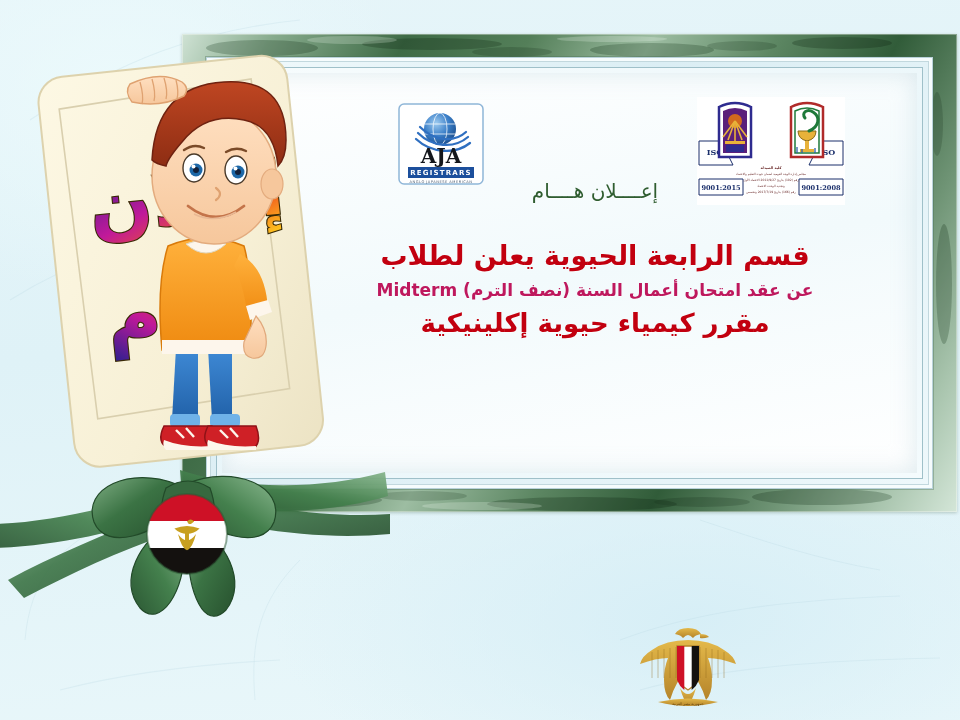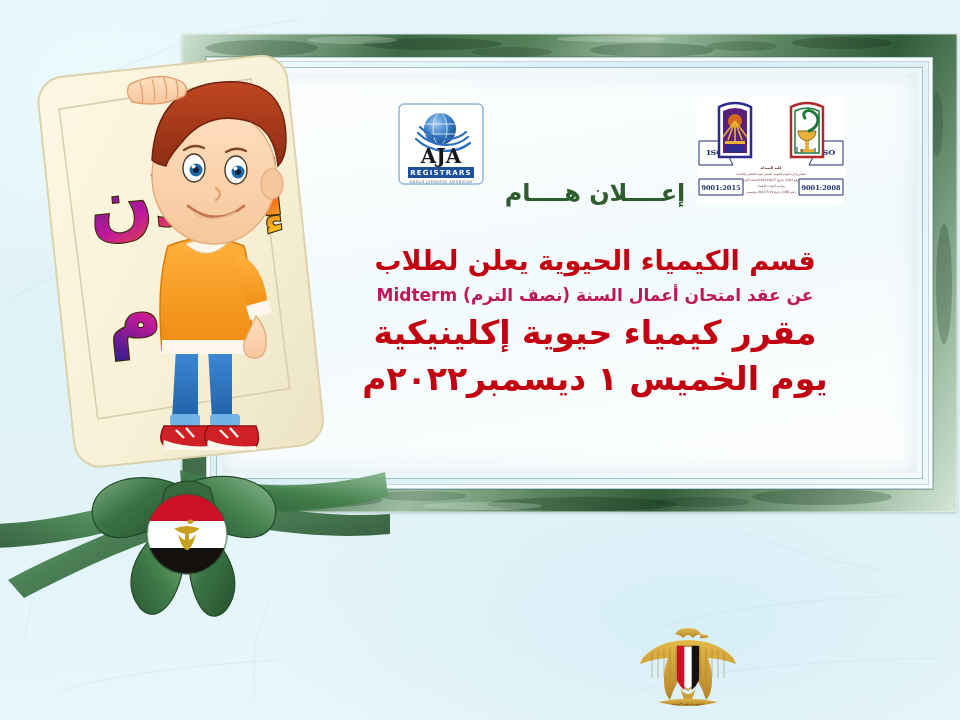--- a/index.html
+++ b/index.html
@@ -59,36 +59,36 @@
   
   .logo-aja{position:absolute;left:398px;top:103px;width:86px;height:72px;}
   .logo-univ{position:absolute;left:697px;top:97px;width:148px;height:108px;}
 
   
   #textblock{
     position:absolute;left:300px;top:180px;width:590px;
     text-align:center;direction:rtl;
   }
   .t-head{
-    font-size:24px;font-weight:bold;color:#2f5d30;
+    font-size:20px;font-weight:normal;color:#2f5d30;
     letter-spacing:.5px;line-height:1.15;margin-bottom:34px;
     text-shadow:0 1px 0 rgba(255,255,255,.6);
     text-align:center;
   }
   .t-red{
     font-size:27px;font-weight:bold;color:#c2000f;line-height:1.38;
     text-shadow:0 1px 0 rgba(255,255,255,.5);
   }
   .t-green{
     font-size:17px;font-weight:bold;color:#be185d;line-height:1.5;
     margin:4px 0 2px;direction:rtl;
     text-shadow:0 1px 0 rgba(255,255,255,.5);
   }
   .t-green .ltr{direction:ltr;unicode-bidi:embed;}
-  .t-red.small{font-size:33px;}
+  .t-red.small{font-size:26px;}
 
   
   #mascot{position:absolute;left:18px;top:48px;width:355px;height:420px;}
 
   
   #ribbon{position:absolute;left:-10px;top:430px;width:400px;height:240px;}
 
   
   #emblem{position:absolute;left:636px;top:622px;width:104px;height:92px;}
 
@@ -238,27 +238,26 @@
         <text x="74" y="78" font-size="3">مجلس إدارة الهيئة القومية لضمان جودة التعليم والاعتماد</text>
         <text x="74" y="84" font-size="3">رقم (102) بتاريخ 2011/9/27 الاعتماد الأول</text>
         <text x="74" y="90" font-size="3">وتجديد الوحدة الاعتماد</text>
         <text x="74" y="96" font-size="3">رقم (166) بتاريخ 2017/7/19 وتخصص</text>
       </g>
     </svg>
   </div>
 
   <div id="textblock">
     <div class="t-head">إعــــلان هــــام</div>
-    <div class="t-red">قسم الكيمياء الحيوية يعلن لطلاب</div>
+    <div class="t-red">قسم الرابعة الحيوية يعلن لطلاب</div>
     <div class="t-green">
       <span>عن عقد امتحان أعمال السنة (نصف الترم)</span>
       <span class="ltr">Midterm</span>
     </div>
     <div class="t-red small">مقرر كيمياء حيوية إكلينيكية</div>
-    <div class="t-red small">يوم الخميس ١ ديسمبر٢٠٢٢م</div>
   </div>
 
   <div id="mascot">
     <svg viewBox="0 0 355 420">
       <defs>
         <linearGradient id="cardg" x1="0" y1="0" x2="1" y2="1">
           <stop offset="0%" stop-color="#fdf8e4"></stop>
           <stop offset="60%" stop-color="#f7f0d6"></stop>
           <stop offset="100%" stop-color="#ece3c4"></stop>
         </linearGradient>

